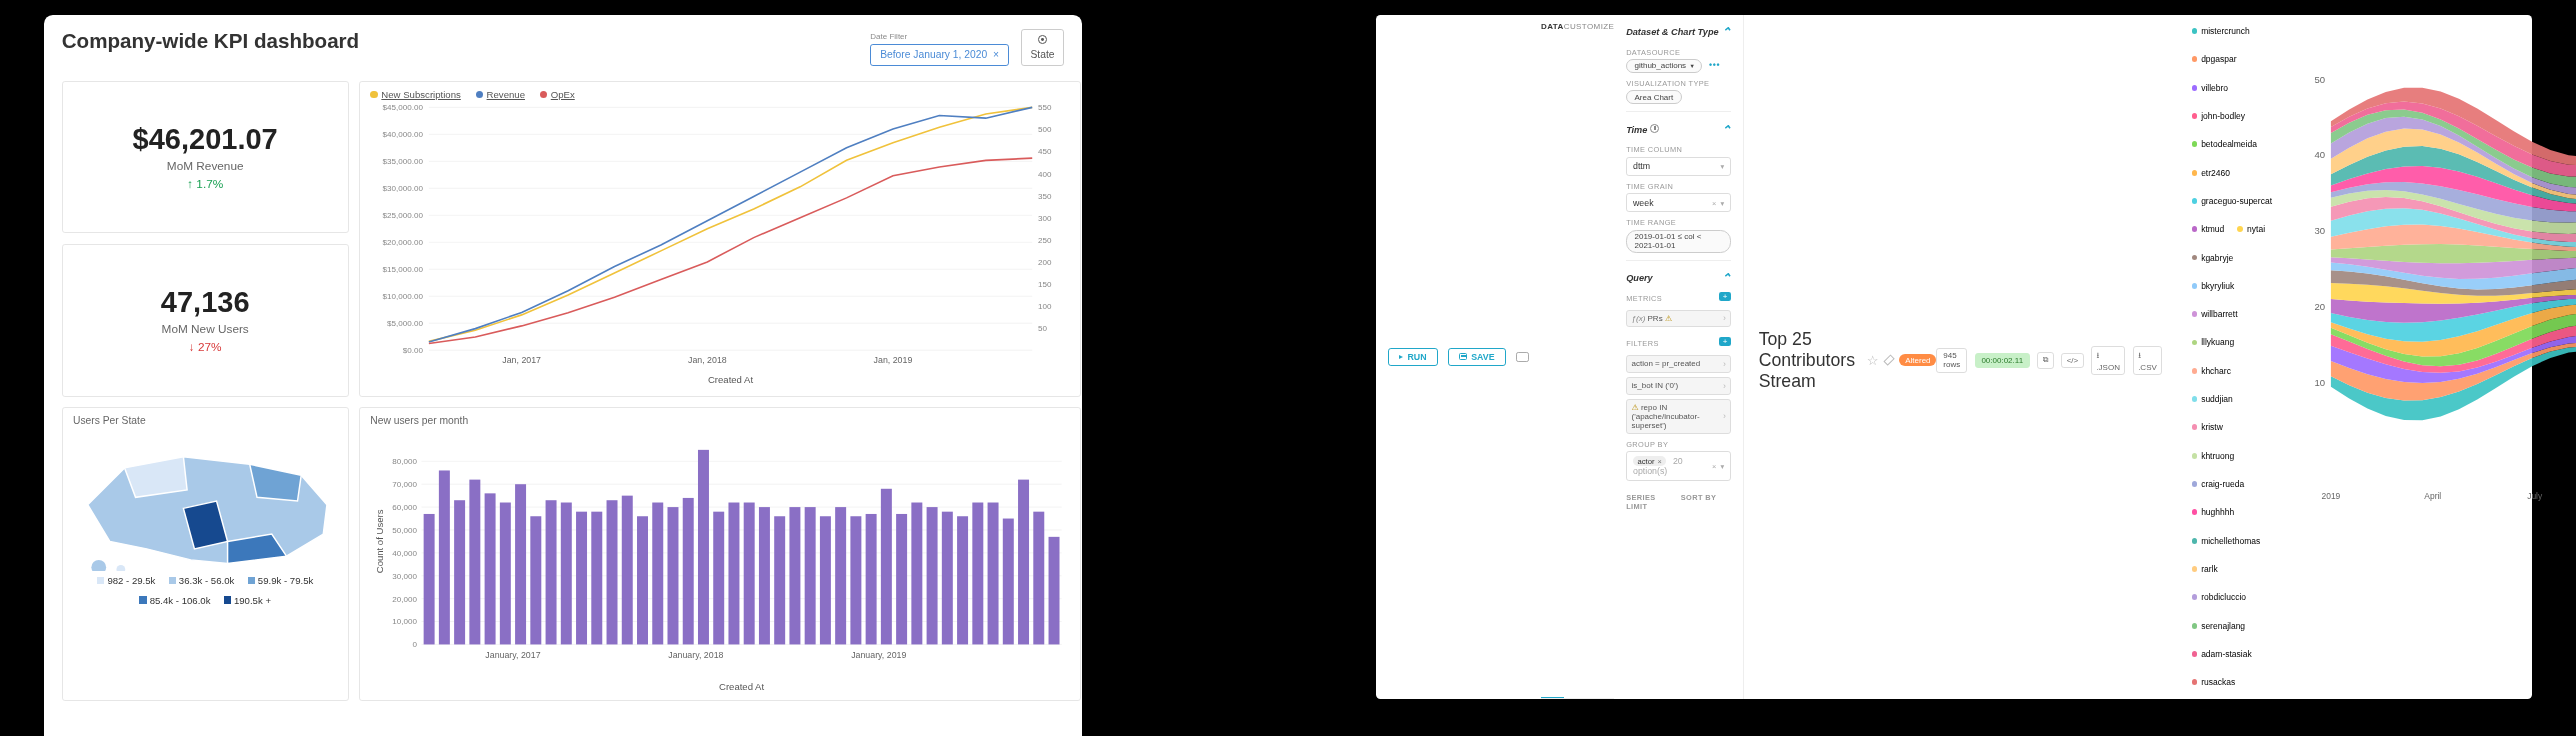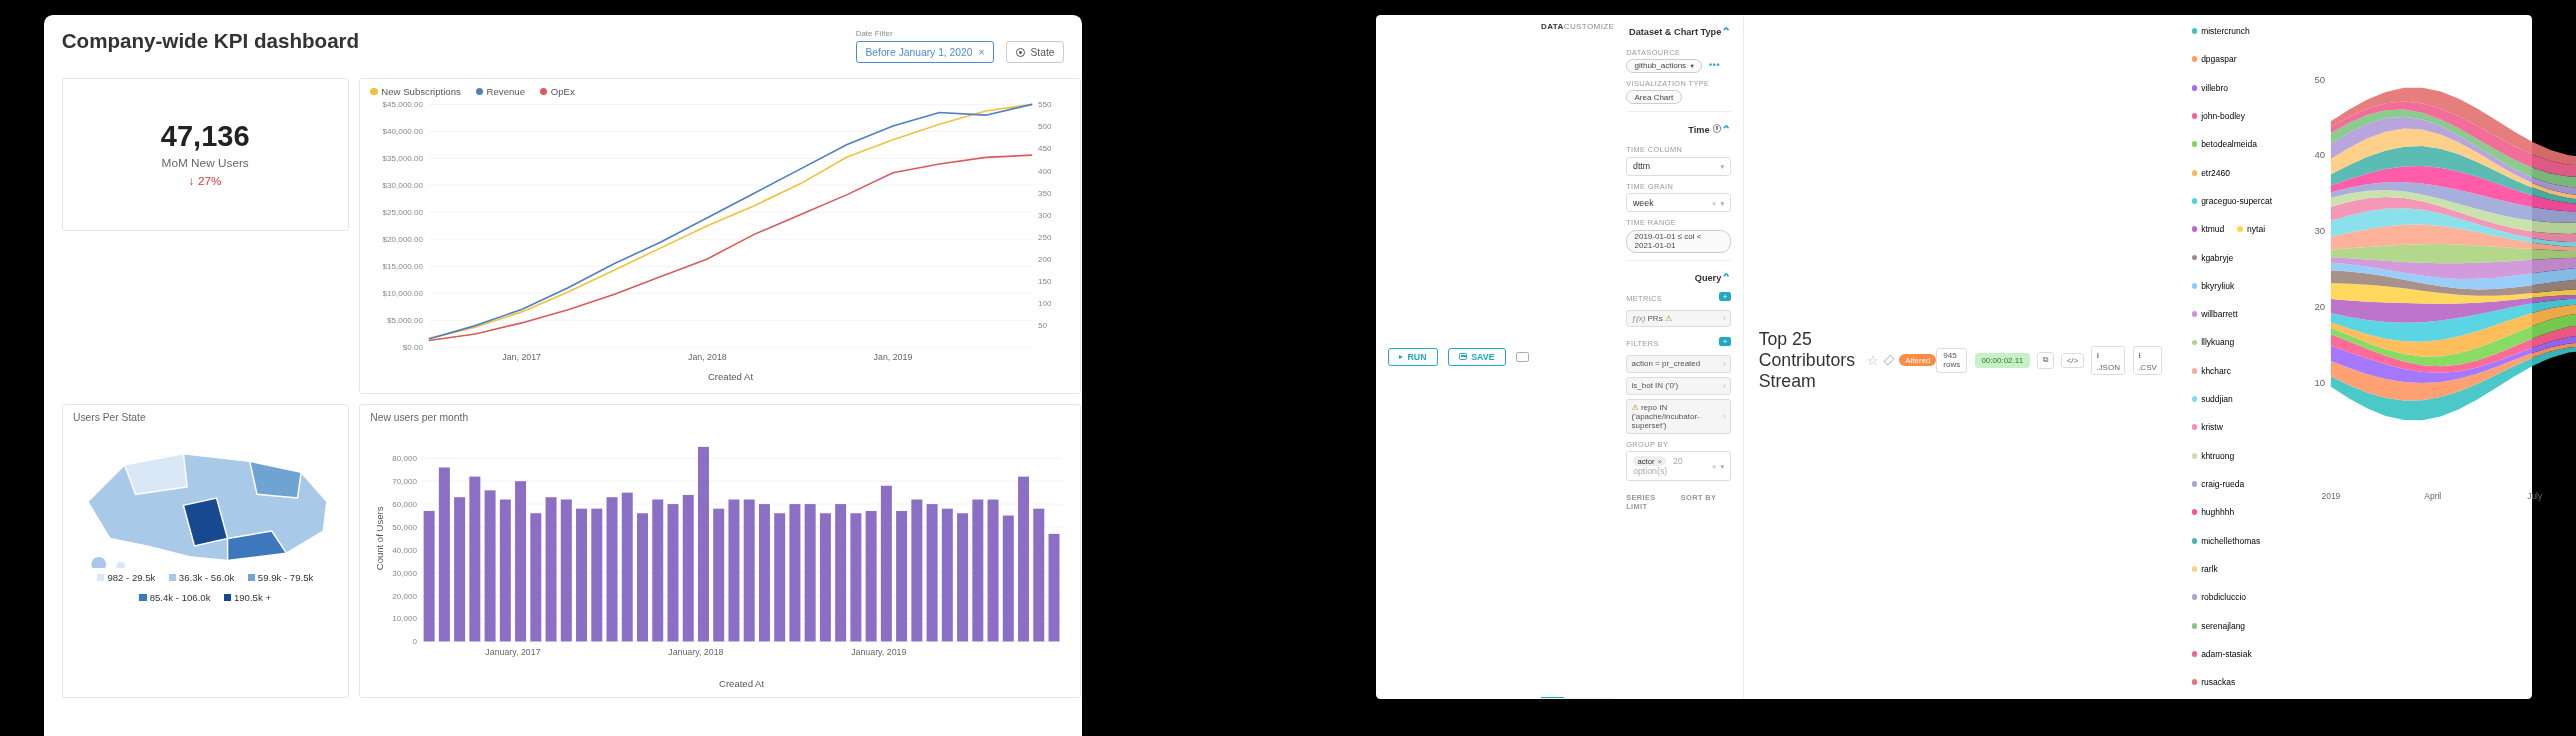--- a/index.html
+++ b/index.html
@@ -13,39 +13,39 @@
   }
   .lc-header { display:flex; justify-content:space-between; align-items:flex-start; }
   .lc-title  { font-size:20.6px; font-weight:600; color:#333; }
   .filter-row { display:flex; gap:11.8px; align-items:flex-end; }
   .filter-col { display:flex; flex-direction:column; }
   .filter-label { font-size:8px; color:#8a8a8a; margin-bottom:2.9px; }
   .chip { border:0.7px solid #4B8BD6; color:#4B8BD6; border-radius:2.9px; padding:4.4px 8.8px; font-size:10.3px;
           display:flex; align-items:center; gap:5.9px; background:#fff; }
   .chip .x { font-size:10.3px; cursor:pointer; }
   .state-chip { border:0.7px solid #ccc; color:#555; border-radius:2.9px; padding:4.4px 8.8px; font-size:10.3px;
-               display:flex; align-items:center; gap:5.9px; background:#fff; }
+               display:flex; align-items:center; gap:5.9px; background:#fff;flex-direction:column; }
   .pin { width:8.8px; height:8.8px; border:1.5px solid #555; border-radius:50%; position:relative; }
   .pin::after { content:""; position:absolute; left:2.2px; top:2.2px; width:2.9px; height:2.9px; background:#555; border-radius:50%; }
 
   .lc-grid { display:grid; grid-template-columns: 287px 1fr; grid-template-rows: 316px 294px; gap:10.3px; margin-top:14.7px; }
 
   .tile { border:0.7px solid #e6e6e6; border-radius:2.9px; background:#fff; padding:7.4px 10.3px; position:relative; }
   .tile-sm { display:flex; flex-direction:column; align-items:center; justify-content:center; }
   .kpis { display:grid; grid-template-rows:1fr 1fr; gap:10.3px; }
   .kpi-value { font-size:29px; font-weight:700; color:#222; }
   .kpi-label { font-size:11.8px; color:#666; margin-top:2.9px; }
   .kpi-delta { font-size:11.8px; margin-top:4.4px; }
   .up { color:#1aa053; }
   .down { color:#d83a3a; }
 
   .chart-title { font-size:10.3px; color:#666; margin-bottom:4.4px; }
 
   
-  .legend-row { display:flex; gap:14.7px; font-size:9.6px; color:#555; }
+  .legend-row { display:flex; gap:14.7px; font-size:9.6px; color:#555;text-decoration:underline; }
   .lg-dot { width:7.4px; height:7.4px; border-radius:50%; display:inline-block; margin-right:3.7px; }
   svg { display:block; }
   .axis-tick { font-size:11px; fill:#888; }
   .grid-line { stroke:#eee; stroke-width:1; }
   .x-lbl { font-size:12px; fill:#666; text-anchor:middle; }
   .axis-title { font-size:13px; fill:#555; }
 
   
   .bar { fill:#8a6fc5; }
   .bar-axis-tick { font-size:11px; fill:#888; }
@@ -71,21 +71,21 @@
   .btn .disk::after{content:"";position:absolute;left:0.7px;top:0.7px;width:4.4px;height:2.2px;background:#20A7C9;}
   .link-ico { width:13.2px; height:10.3px; border:0.7px solid #aaa; border-radius:2.2px; position:relative; }
 
   .tabs { display:flex; border-bottom:0.7px solid #eee; }
   .tab { flex:1; text-align:center; padding:7.4px 0; font-size:8px; color:#888; letter-spacing:0.4px; }
   .tab.active { color:#333; border-bottom:1.5px solid #20A7C9; font-weight:600; }
 
   .ctrl-scroll { padding:0 11.8px 7.4px 11.8px; overflow:hidden; flex:1; }
   .section { border-top:0.7px solid #eee; padding:7.4px 0; }
   .section:first-child{border-top:none;}
-  .sec-head { display:flex; justify-content:flex-end; align-items:center; font-size:9.2px; font-weight:600; color:#333; padding:2.9px 0; }
+  .sec-head { display:flex; justify-content:space-between; align-items:center; font-size:9.2px; font-weight:600; color:#333; padding:2.9px 0;font-style:italic; }
   .chev { color:#20A7C9; font-size:11.8px; }
   .field-lbl { font-size:7.4px; color:#999; letter-spacing:0.4px; margin:5.9px 0 2.2px 0; }
   .pill { display:inline-flex; align-items:center; gap:4.4px; border:0.7px solid #ccc; background:#fafafa; border-radius:10.3px;
           padding:1.5px 7.4px; font-size:8px; color:#444; }
   .dots { color:#20A7C9; font-weight:700; letter-spacing:0.7px; margin-left:4.4px; }
   .sel { border:0.7px solid #ddd; border-radius:2.9px; padding:3.7px 5.9px; font-size:8.8px; color:#333; background:#fff;
          display:flex; justify-content:space-between; align-items:center; }
   .sel .care { color:#aaa; font-size:7.4px; }
   .chipbox { border:0.7px solid #ddd; border-radius:2.9px; padding:2.9px 4.4px; background:#f5f5f5;
              display:flex; justify-content:space-between; align-items:center; font-size:8px; color:#555; margin-top:4.4px; }
@@ -139,20 +139,25 @@
       <div class="state-chip">
         <span class="pin"></span>
         <span>State</span>
       </div>
     </div>
   </div>
 
   <div class="lc-grid">
 
     <div class="kpis">
+      <div class="tile tile-sm">
+        <div class="kpi-value">$46,201.07</div>
+        <div class="kpi-label">MoM Revenue</div>
+        <div class="kpi-delta up">↑ <span>1.7%</span></div>
+      </div>
       <div class="tile tile-sm">
         <div class="kpi-value">47,136</div>
         <div class="kpi-label">MoM New Users</div>
         <div class="kpi-delta down">↓ <span>27%</span></div>
       </div>
     </div>
 
     <div class="tile">
       <div class="legend-row" id="line-legend">
           <div><span class="lg-dot" style="background:#f0c23b"></span>New Subscriptions</div>

